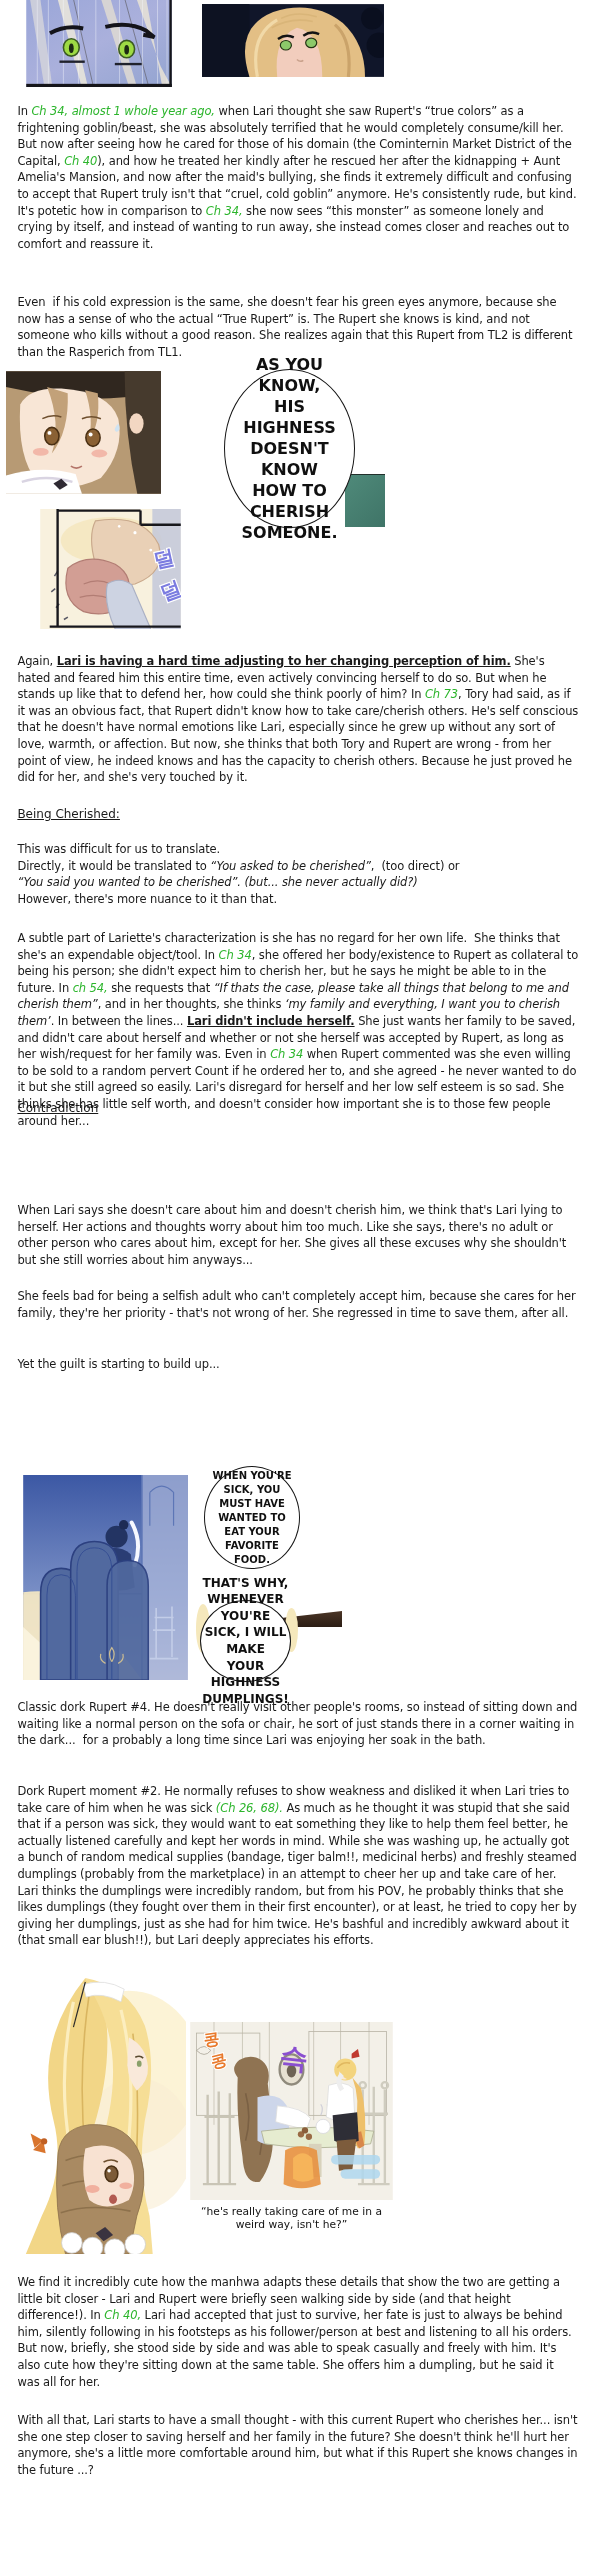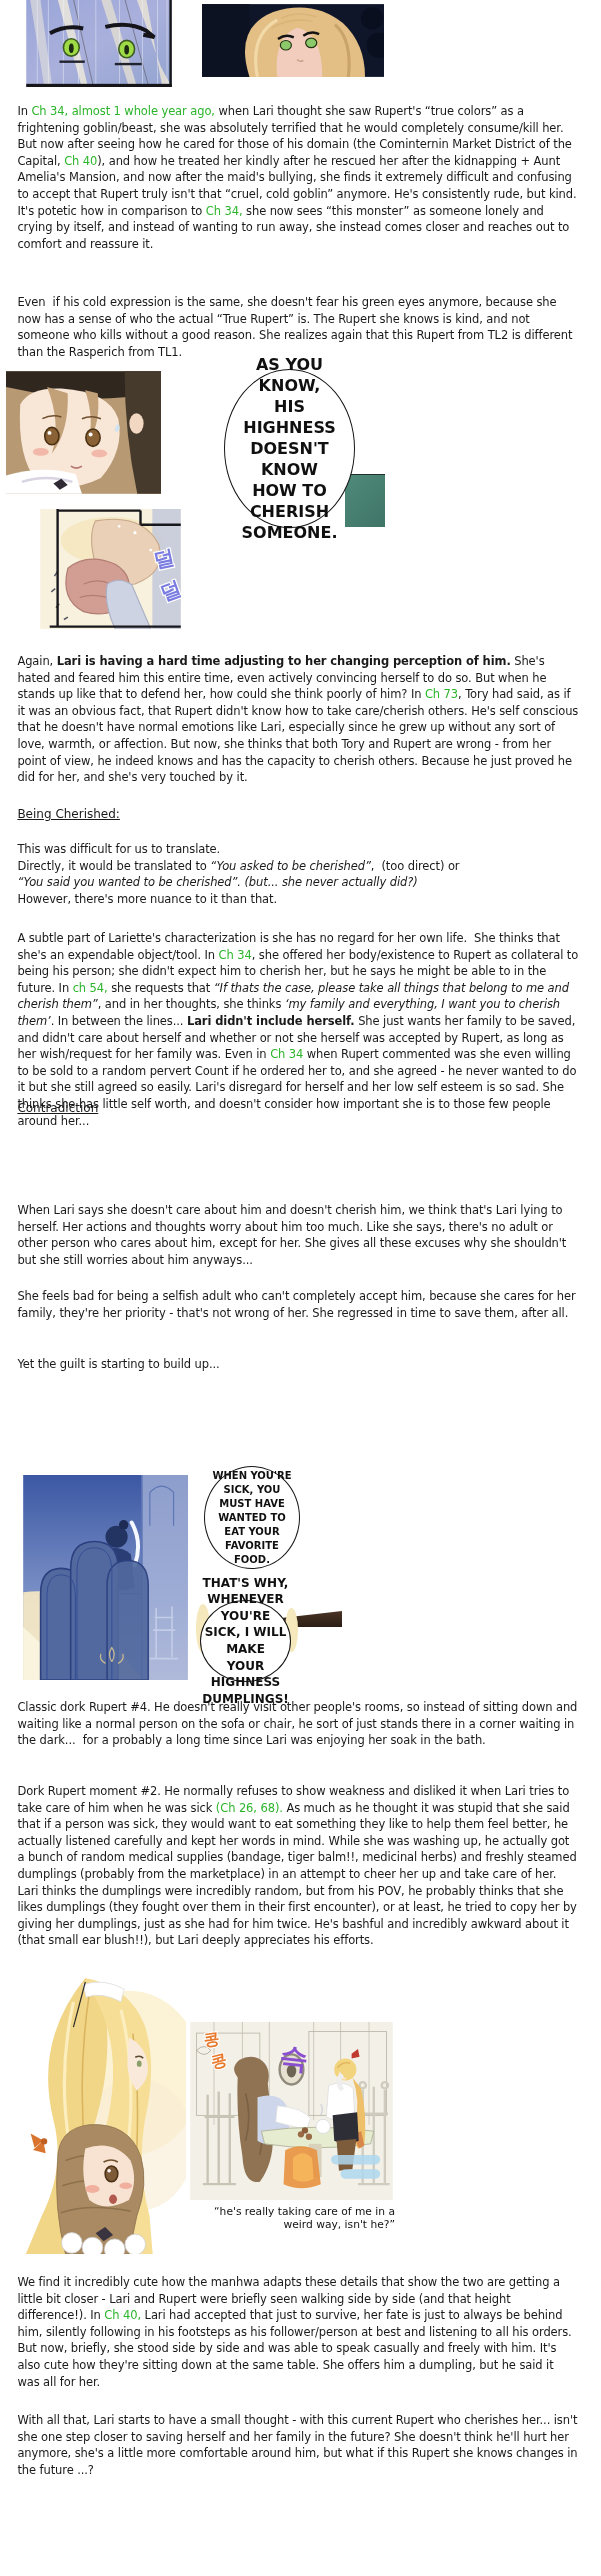--- a/index.html
+++ b/index.html
@@ -1,40 +1,40 @@
 <!DOCTYPE html>
 <html style="font-size:12.7px"><head>
 <meta charset="utf-8">
 <style>
   html,body{margin:0;padding:0;background:#ffffff;}
   .page{position:relative;width:602px;height:2576px;background:#ffffff;overflow:hidden;
         font-family:"DejaVu Sans","Liberation Sans",sans-serif;color:#1a1a1a;}
   .abs{position:absolute;}
   .body{position:absolute;left:17.4px;width:561px;margin:0;font-size:11.5px;line-height:16.6px;
         letter-spacing:-0.1px;white-space:pre-wrap;color:#1a1a1a;}
-  .body .g{color:#2cb52c;}
-  .body .b{font-weight:bold;}
+  .body .g{color:#2cb52c;font-style:italic;}
+  .body .b{font-weight:bold;text-decoration:underline;}
   .body .i{font-style:italic;}
   .hd{position:absolute;left:17.4px;margin:0;font-size:12px;font-weight:normal;
       text-decoration:underline;line-height:16.6px;}
   .bubble{position:absolute;background:#fff;border:1.6px solid #161616;border-radius:50%;
           display:flex;align-items:center;justify-content:center;text-align:center;
           font-weight:bold;color:#101010;white-space:pre-line;z-index:3;box-sizing:border-box;}
   #bubble-cherish{left:224px;top:369px;width:131px;height:159px;font-size:16px;line-height:1.32;padding:0 9.5px;}
   #bubble-sick{left:204px;top:1466px;width:96px;height:103px;font-size:10px;line-height:1.4;padding:0 6.3px;}
   #bubble-think{left:258px;top:1536px;width:84px;height:79px;font-size:6.8px;line-height:1.4;}
   #bubble-dumpling{left:200px;top:1600px;width:91px;height:82px;font-size:12px;line-height:1.38;padding:0 5.5px;}
   .teal{position:absolute;left:345px;top:474px;width:40px;height:52px;z-index:1;
         background:linear-gradient(135deg,#4f8a7a,#3f7467);border-top:1.6px solid #22302c;}
   .floor-wedge{position:absolute;left:279px;top:1611px;width:63px;height:16px;z-index:2;
         background:linear-gradient(#4a3526,#2b1d14);clip-path:polygon(0 45%,100% 0,100% 100%,8% 100%);}
   .glow{position:absolute;background:#f5e8bc;border-radius:50%;z-index:2;}
   #glow-l{left:196px;top:1604px;width:14.3px;height:49px;}
   #glow-r{left:285px;top:1608px;width:12.7px;height:44px;}
-  .caption{position:absolute;left:188px;top:2205px;width:207px;text-align:right;
+  .caption{position:absolute;left:188px;top:2205px;width:207px;text-align:center;
            font-size:10.7px;color:#111;}
 </style>
 </head>
 <body>
 
 <div class="page">
 
   <svg class="abs" style="left:26px;top:0;" width="146" height="87" viewBox="0 0 184 110">
     <defs>
       <linearGradient id="ga" x1="0" y1="0" x2="1" y2="1">

